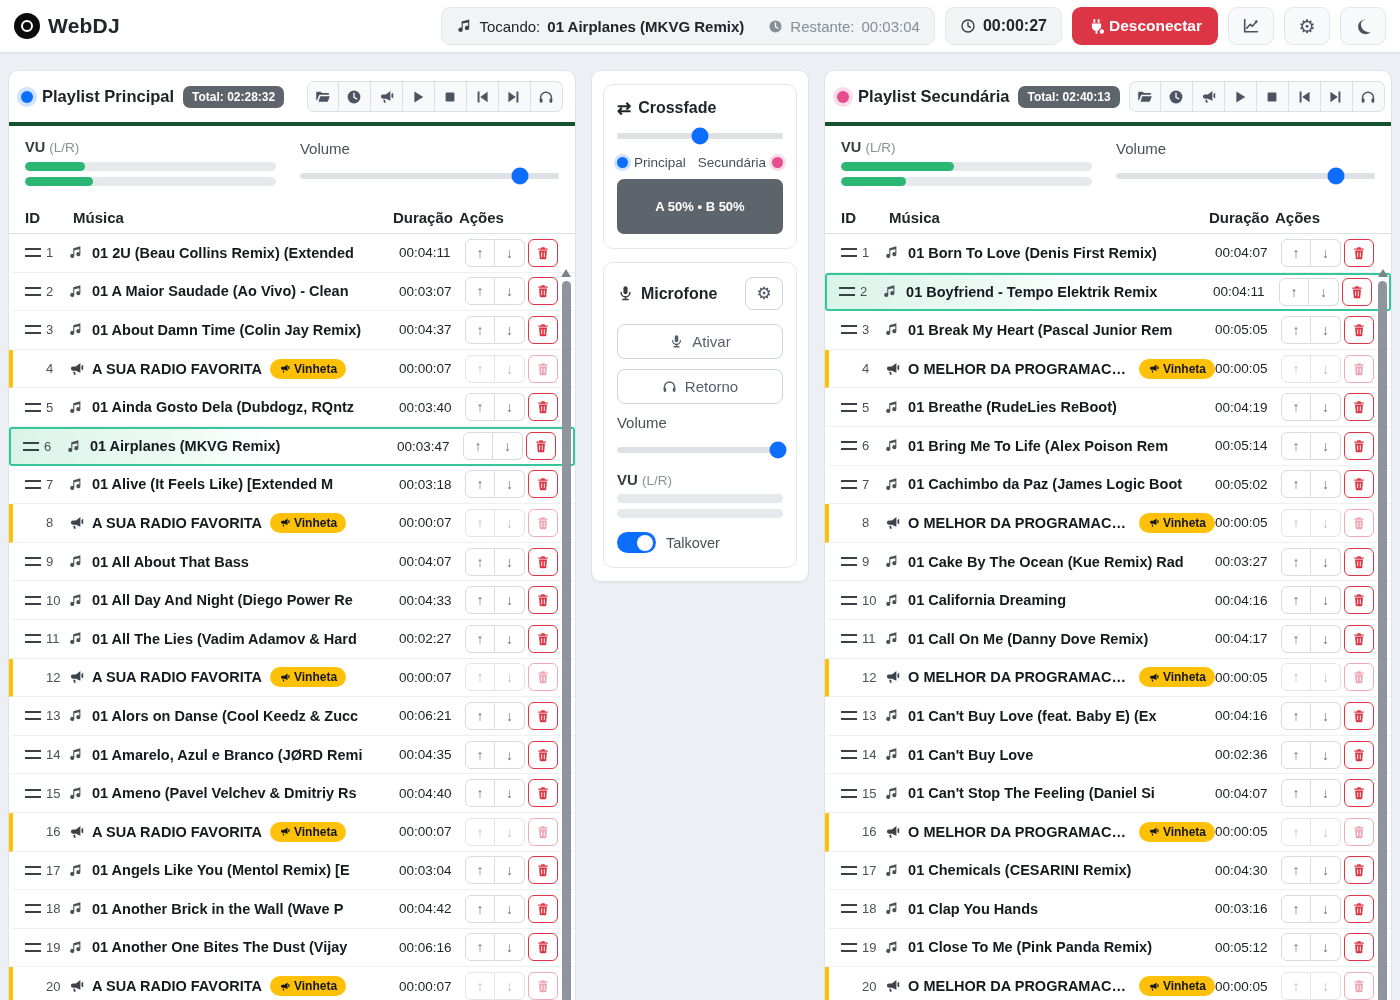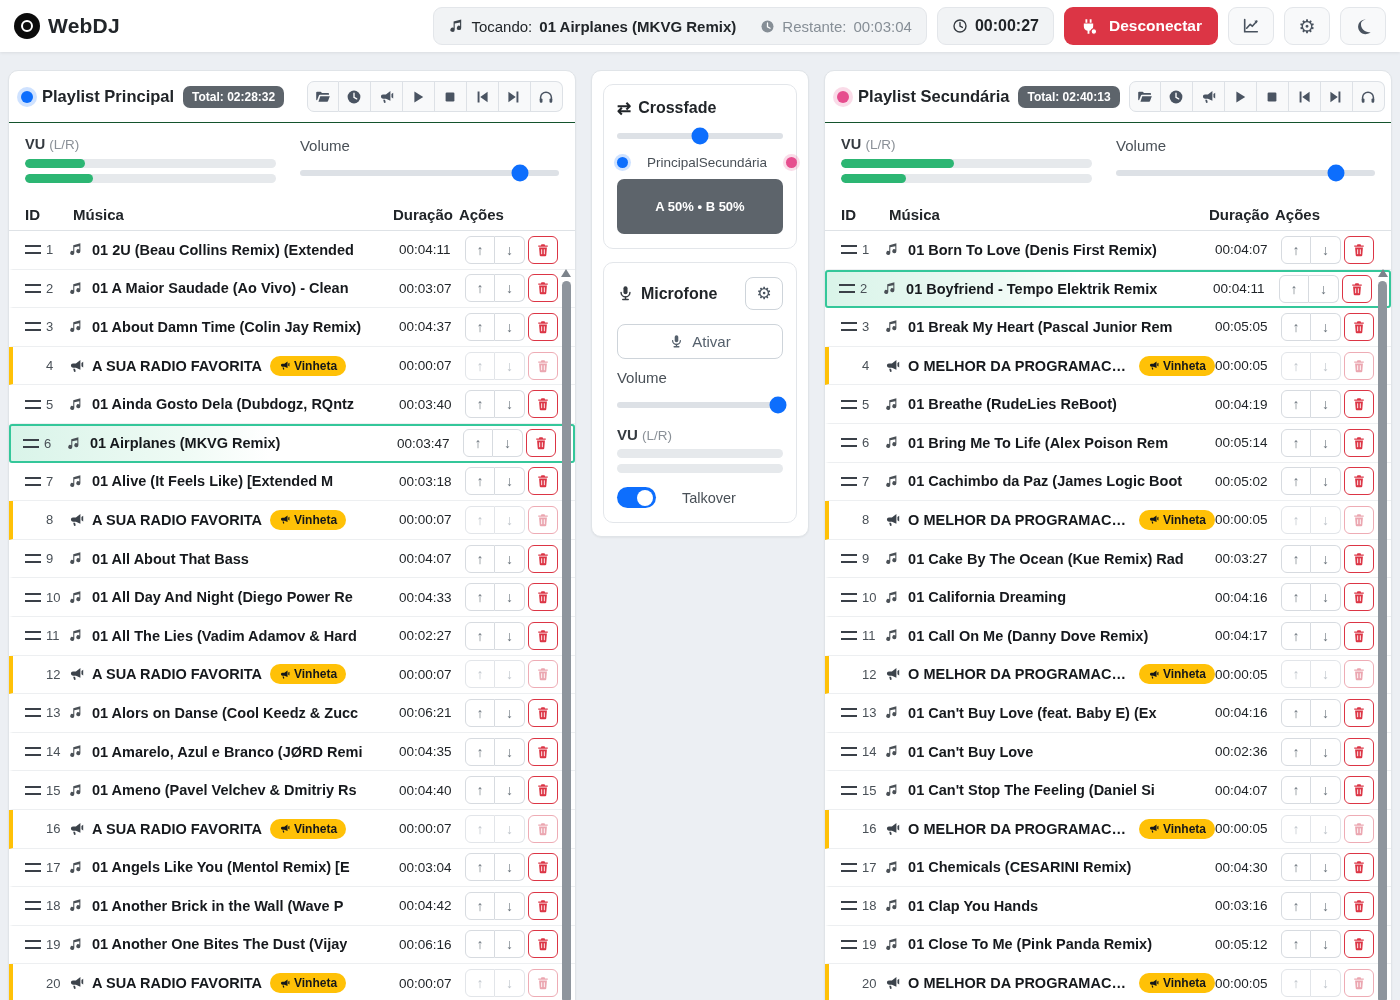--- a/index.html
+++ b/index.html
@@ -14,35 +14,35 @@
   .vinyl::before { content:""; position:absolute; inset:7px; border:2.5px solid #fff; border-radius:50%; }
   .vinyl::after { content:""; position:absolute; inset:11px; background:#0c0c0c; border-radius:50%; }
   .brand-name { font-size:21px; font-weight:700; letter-spacing:.2px; }
   .top-right { margin-left:auto; display:flex; align-items:center; gap:10px; }
   .pill { background:#f1f3f5; border:1px solid #e3e6ea; border-radius:9px; height:38px;
     display:flex; align-items:center; gap:7px; padding:0 14px; font-size:15px; }
   .pill .sep { width:10px; }
   .muted { color:#868e96; }
   .bold { font-weight:700; }
   .btn-red { background:#dc3545; color:#fff; border:none; border-radius:9px; height:38px;
-    padding:0 16px; font-size:15.5px; font-weight:700; display:flex; align-items:center; gap:12px; cursor:pointer;
+    padding:0 16px; font-size:15.5px; font-weight:700; display:flex; align-items:center; gap:4px; cursor:pointer;
     font-family:inherit; }
   .icon-btn { width:46px; height:38px; background:#f8f9fa; border:1px solid #e3e6ea; border-radius:9px;
     display:flex; align-items:center; justify-content:center; color:#49535f; cursor:pointer; }
   .glyph { font-size:17px; line-height:1; }
 
   
   .main { display:flex; gap:15px; padding:18px 8px 0 8px; align-items:flex-start; }
   .panel { background:#fff; border:1px solid #e0e4e8; border-radius:10px;
     box-shadow:0 1px 2px rgba(0,0,0,.05); overflow:hidden; }
   .deck { width:570px; height:940px; position:relative; }
   .mixer-col { width:219px; }
 
   
-  .deck-head { display:flex; align-items:center; gap:9px; padding:10px 12px; border-bottom:1px solid #14532d;text-align:right; }
+  .deck-head { display:flex; align-items:center; gap:9px; padding:10px 12px; border-bottom:4px solid #14532d;text-align:right; }
   .status-dot { width:12px; height:12px; border-radius:50%; flex:0 0 auto; }
   .deck-title { font-size:16.5px; font-weight:700; white-space:nowrap; }
   .total-badge { background:#5d646b; color:#fff; font-size:12px; font-weight:700;
     padding:4px 9px; border-radius:7px; white-space:nowrap; }
   .toolbar { margin-left:auto; display:flex; }
   .tb-btn { width:32px; height:31px; background:#f8f9fa; border:1px solid #dde1e6; border-left-width:0;
     display:flex; align-items:center; justify-content:center; color:#4a5462; cursor:pointer; }
   .tb-btn:first-child { border-left-width:1px; border-radius:7px 0 0 7px; }
   .tb-btn:last-child { border-radius:0 7px 7px 0; }
 
@@ -98,32 +98,32 @@
     border-bottom:8px solid #7c838b; margin:0 auto 4px auto; }
   .sbar .th { width:9px; margin:0 auto; background:#8e959d; border-radius:5px; height:calc(100% - 18px); }
 
   
   .mix-head { display:flex; align-items:center; gap:8px; padding:12px 14px; border-bottom:1px solid #e9ecef;
     font-size:16.5px; font-weight:700; }
   .card { border:1px solid #e3e6ea; border-radius:10px; margin:13px 11px; padding:14px 13px; }
   .card-title { display:flex; align-items:center; gap:7px; font-size:16px; font-weight:700; margin-bottom:14px; }
   .xf-labels { display:flex; justify-content:space-between; align-items:center; margin-top:16px;
     font-size:13.5px; color:#495057; }
-  .xf-labels .side { display:flex; align-items:center; gap:19px;text-align:right; }
+  .xf-labels .side { display:flex; align-items:center; gap:6px;text-align:right; }
   .ring-dot { width:11px; height:11px; border-radius:50%; }
   .balance { margin-top:9px; background:#5d646b; color:#fff; text-align:center; font-size:13px;
     font-weight:700; border-radius:7px; padding:20px 0; }
   .mic-head { display:flex; align-items:center; gap:7px; font-size:16px; font-weight:700; margin-bottom:14px; }
   .gear-sm { margin-left:auto; width:38px; height:33px; background:#fff; border:1px solid #ced4da;
     border-radius:8px; display:flex; align-items:center; justify-content:center; color:#49535f; cursor:pointer; }
   .w-btn { width:100%; background:#fff; border:1px solid #ced4da; border-radius:8px; padding:8px 0;
     font-size:15px; color:#55606c; display:flex; align-items:center; justify-content:center; gap:8px;
     margin-bottom:10px; cursor:pointer; font-family:inherit; }
   .mic-lab { font-size:15px; color:#495057; margin:8px 0 2px 0; }
-  .tk-row { display:flex; align-items:center; gap:26px; margin-top:14px; }
+  .tk-row { display:flex; align-items:center; gap:10px; margin-top:14px; }
   .switch { width:39px; height:21px; background:#0d6efd; border-radius:11px; position:relative; cursor:pointer; }
   .switch::after { content:""; position:absolute; right:2.5px; top:2.5px; width:16px; height:16px;
     background:#fff; border-radius:50%; }
   .tk-lab { font-size:14.5px; color:#495057; }
   svg.ic { display:block; }
 </style>
 </head>
 <body>
 
 <svg width="0" height="0" style="position:absolute">
@@ -841,20 +841,26 @@
         <button class="gear-sm">
             <span class="glyph" style="font-size:17px">⚙</span>
           </button>
       </div>
       <button class="w-btn">
         <svg class="ic" width="15" height="15">
             <use href="#i-mic" color="#55606c"></use>
           </svg>
         <span>Ativar</span>
       </button>
+      <button class="w-btn">
+        <svg class="ic" width="15" height="15">
+            <use href="#i-phones" color="#55606c"></use>
+          </svg>
+        <span>Retorno</span>
+      </button>
       <div class="mic-lab">Volume</div>
       <div class="slider">
           <span class="thumb mic-thumb" style="left: 97%;"></span>
         </div>
       <div class="mic-lab" style="margin-top:18px"><b style="color:#343a40">VU</b> <span style="color:#8a9097;font-size:13.5px">(L/R)</span></div>
       <div class="vu">
           <i style="width:0%"></i>
         </div>
       <div class="vu">
           <i style="width:0%"></i>

